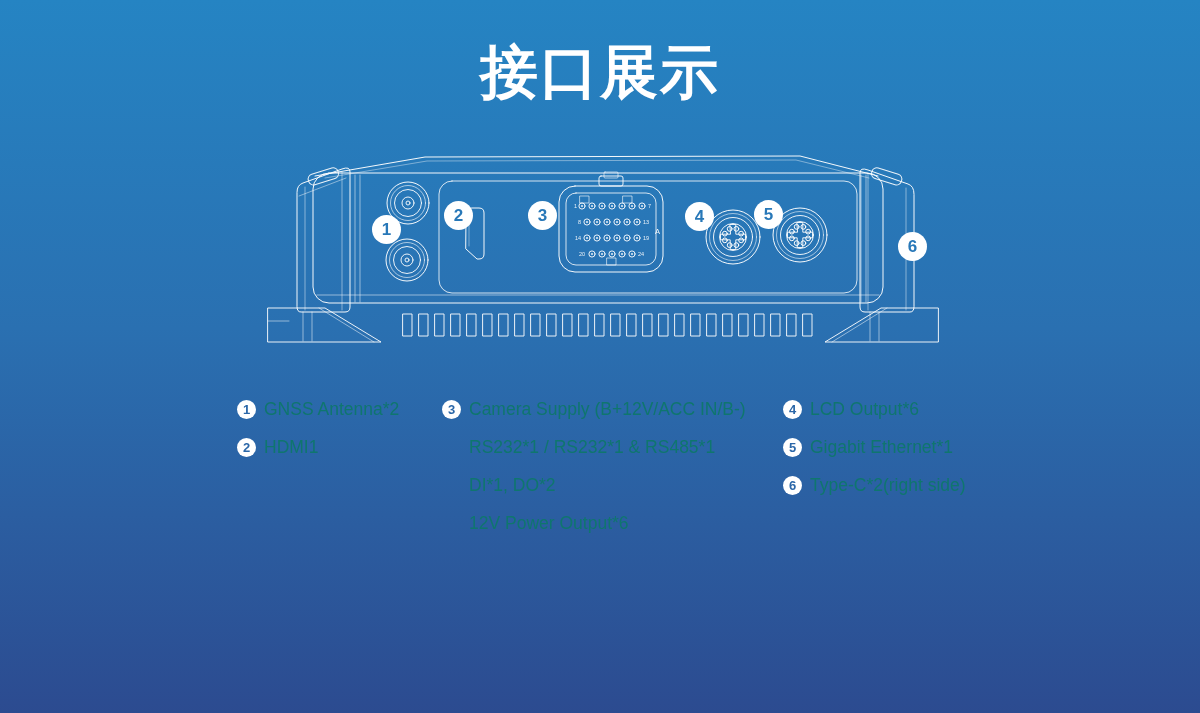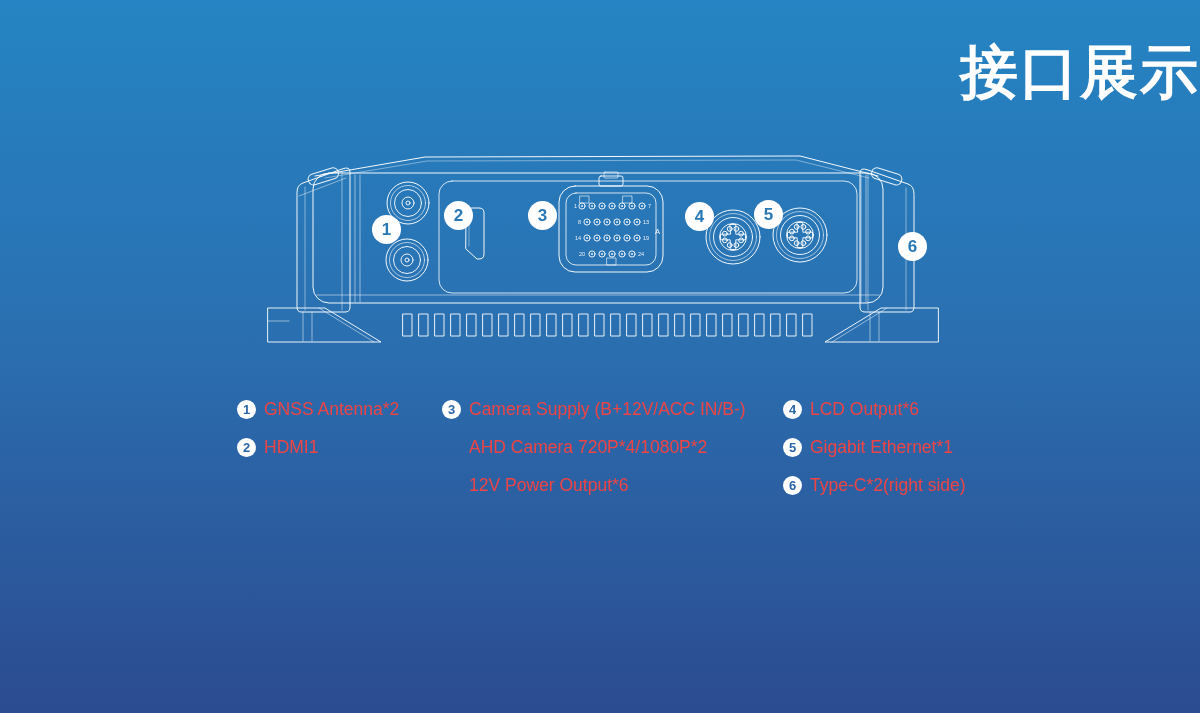--- a/index.html
+++ b/index.html
@@ -3,37 +3,37 @@
 <meta charset="utf-8">
 <style>
   html,body{margin:0;padding:0;}
   body{
     width:1200px;height:713px;overflow:hidden;position:relative;
     font-family:"Liberation Sans","DejaVu Sans",sans-serif;
     background:linear-gradient(180deg,#2584c3 0%,#2a70b1 46%,#2c4b90 100%);
   }
   .stage{position:absolute;inset:0;}
   .page-title{
-    position:absolute;top:34px;left:0;width:100%;text-align:right;
+    position:absolute;top:34px;left:0;width:100%;text-align:center;
     font-size:58px;font-weight:700;color:#ffffff;letter-spacing:2px;
   }
   svg.device{position:absolute;left:263px;top:142px;width:680px;height:215px;}
   .callout{
     position:absolute;width:29px;height:29px;border-radius:50%;
     background:#ffffff;color:#2878b8;display:flex;align-items:center;justify-content:center;
     font-size:17px;font-weight:600;line-height:1;
   }
   .legend-col{position:absolute;top:390px;}
   .legend-row{height:38px;display:flex;align-items:center;}
   .bullet{
     width:19px;height:19px;border-radius:50%;background:#ffffff;color:#2b67a8;
     display:flex;align-items:center;justify-content:center;
     font-size:13px;font-weight:700;margin-right:8px;flex:0 0 19px;line-height:1;
   }
-  .legend-text{font-size:17.5px;color:#ef4444;font-weight:400;white-space:nowrap;}
+  .legend-text{font-size:17.5px;color:#0f766e;font-weight:400;white-space:nowrap;}
   .legend-row.cont{padding-left:27px;}
   .pinlabel{font-size:5.5px;fill:#ffffff;opacity:.9;}
   .keylabel{font-size:7.5px;fill:#ffffff;opacity:.95;}
 </style>
 </head>
 <body>
 
 <div class="stage">
 
   <div class="page-title">接口展示</div>
@@ -267,21 +267,24 @@
       <span class="legend-text">HDMI1</span>
     </div>
   </div>
 
   <div class="legend-col" style="left:442px;">
     <div class="legend-row">
       <span class="bullet">3</span>
       <span class="legend-text">Camera Supply (B+12V/ACC IN/B-)</span>
     </div>
     <div class="legend-row cont">
-        <span class="legend-text">AHD Camera 720P*4/1080P*2</span>
+        <span class="legend-text">RS232*1 / RS232*1 &amp; RS485*1</span>
+      </div>
+    <div class="legend-row cont">
+        <span class="legend-text">DI*1, DO*2</span>
       </div>
     <div class="legend-row cont">
         <span class="legend-text">12V Power Output*6</span>
       </div>
   </div>
 
   <div class="legend-col" style="left:783px;">
     <div class="legend-row">
       <span class="bullet">4</span>
       <span class="legend-text">LCD Output*6</span>

